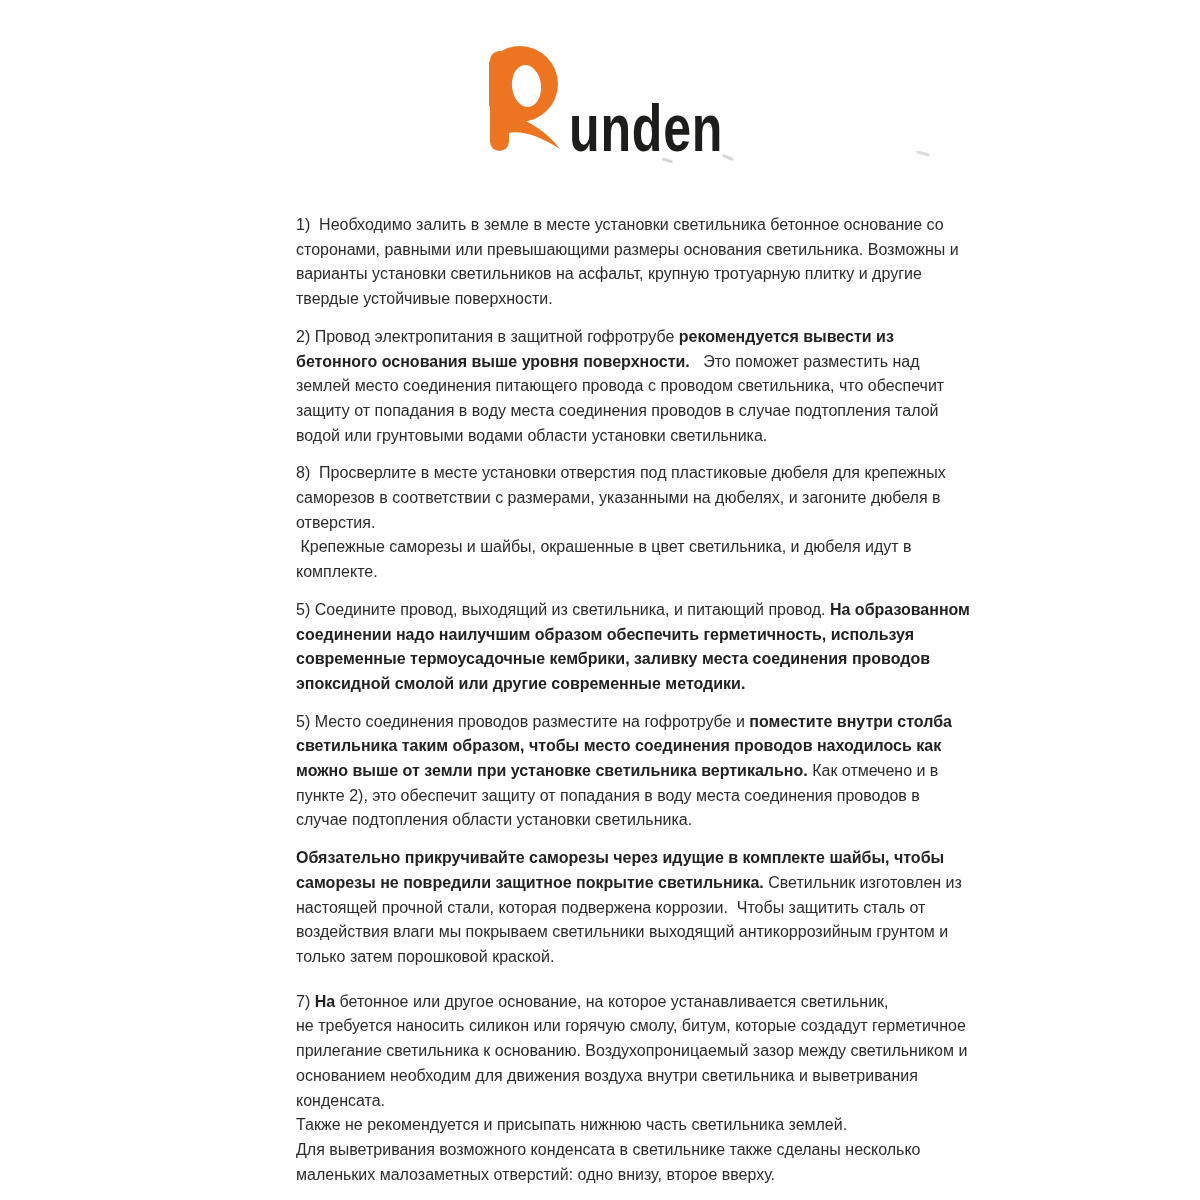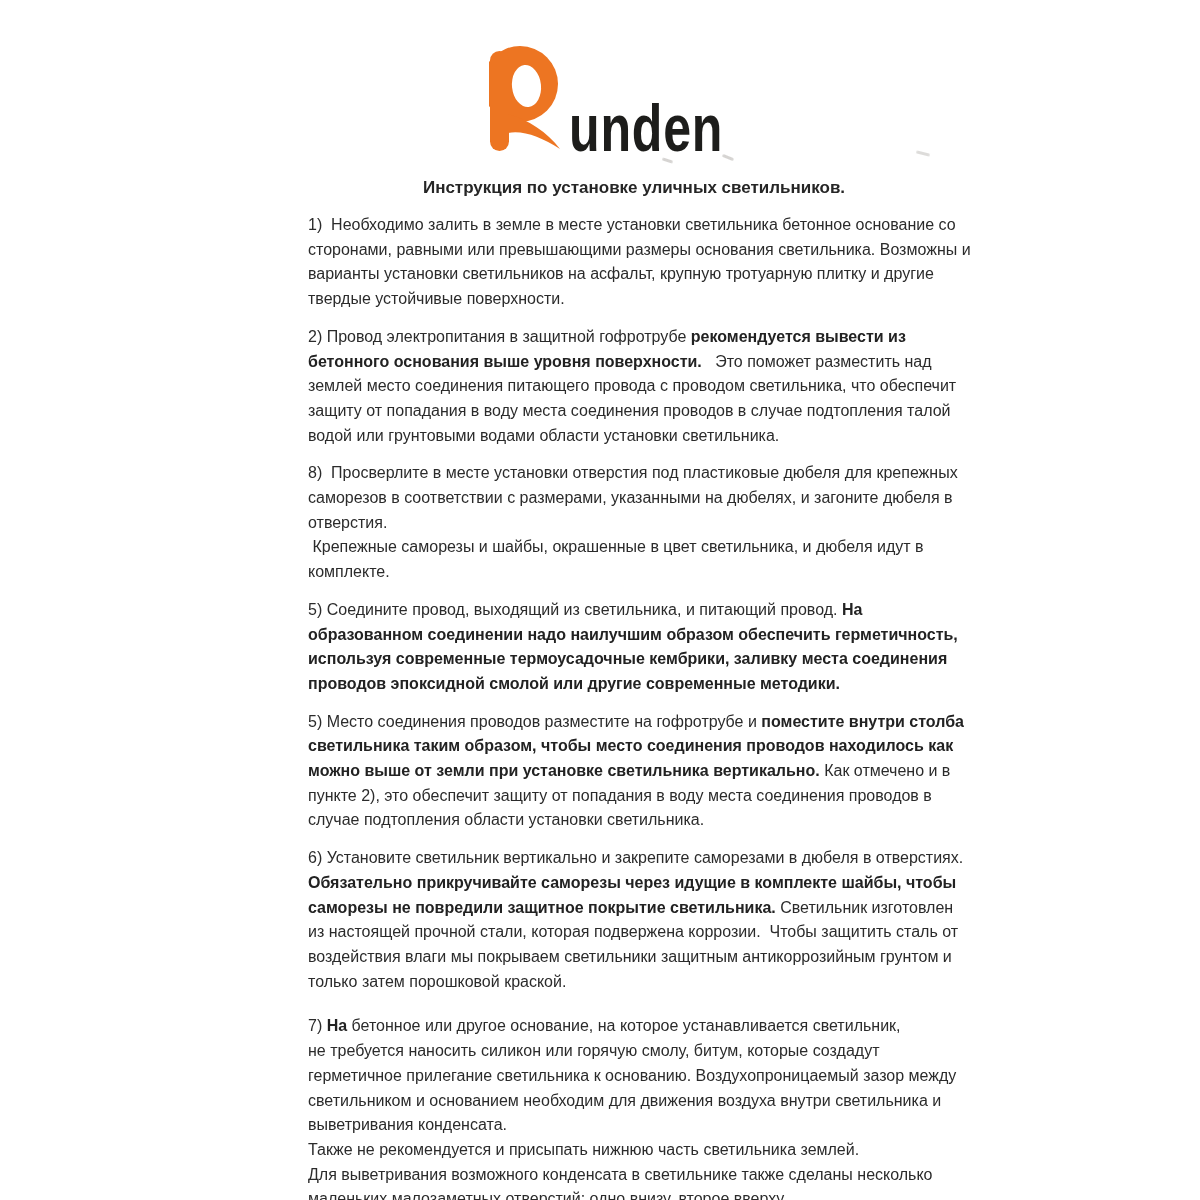--- a/index.html
+++ b/index.html
@@ -49,21 +49,21 @@
     position: absolute;
     top: 213px;
     left: 296px;
     width: 676px;
     font-size: 16px;
     line-height: 24.7px;
     color: #2b2b2b;
     text-align: left;
   }
   .para {
-    margin: 0 0 13px 12px;
+    margin: 0 0 13px 0;
     white-space: pre-wrap;
   }
   .para b { font-weight: bold; color: #222222; }
   .para:nth-child(7) { margin-top: 20px; }
   .para:nth-child(8) { margin-top: 34px; }
   
   .artifact {
     position: absolute;
     height: 3px;
     border-radius: 2px;
@@ -87,30 +87,28 @@
       <path d="M 19 69 C 40 75 58 87 71 104 C 52 92 34 85 19 88 Z" fill="#ED7522"></path>
       <ellipse cx="37.5" cy="41" rx="14.5" ry="21" fill="#ffffff" transform="rotate(-6 37.5 41)"></ellipse>
     </svg>
     <span class="logo-text">unden</span>
   </div>
 
   <div class="artifact a1"></div>
   <div class="artifact a2"></div>
   <div class="artifact a3"></div>
 
-  <h1 class="doc-title">Инструкция по установке уличных светильников.</h1>
 
   <div class="body-col" id="paragraphs">
       <p class="para"><span>1)  Необходимо залить в земле в месте установки светильника бетонное основание со сторонами, равными или превышающими размеры основания светильника. Возможны и варианты установки светильников на асфальт, крупную тротуарную плитку и другие твердые устойчивые поверхности.</span></p>
       <p class="para"><span>2) Провод электропитания в защитной гофротрубе </span><b>рекомендуется вывести из бетонного основания выше уровня поверхности.</b><span>   Это поможет разместить над землей место соединения питающего провода с проводом светильника, что обеспечит защиту от попадания в воду места соединения проводов в случае подтопления талой водой или грунтовыми водами области установки светильника.</span></p>
       <p class="para"><span>8)  Просверлите в месте установки отверстия под пластиковые дюбеля для крепежных саморезов в соответствии с размерами, указанными на дюбелях, и загоните дюбеля в отверстия.
  Крепежные саморезы и шайбы, окрашенные в цвет светильника, и дюбеля идут в комплекте.</span></p>
       <p class="para"><span>5) Соедините провод, выходящий из светильника, и питающий провод. </span><b>На образованном соединении надо наилучшим образом обеспечить герметичность, используя современные термоусадочные кембрики, заливку места соединения проводов эпоксидной смолой или другие современные методики.</b></p>
       <p class="para"><span>5) Место соединения проводов разместите на гофротрубе и </span><b>поместите внутри столба светильника таким образом, чтобы место соединения проводов находилось как можно выше от земли при установке светильника вертикально.</b><span> Как отмечено и в пункте 2), это обеспечит защиту от попадания в воду места соединения проводов в случае подтопления области установки светильника.</span></p>
-      <p class="para"><span>6) Установите светильник вертикально и закрепите саморезами в дюбеля в отверстиях.
-</span><b>Обязательно прикручивайте саморезы через идущие в комплекте шайбы, чтобы саморезы не повредили защитное покрытие светильника.</b><span> Светильник изготовлен из настоящей прочной стали, которая подвержена коррозии.  Чтобы защитить сталь от воздействия влаги мы покрываем светильники защитным антикоррозийным грунтом и только затем порошковой краской.</span></p>
+      <p class="para"><b>Обязательно прикручивайте саморезы через идущие в комплекте шайбы, чтобы саморезы не повредили защитное покрытие светильника.</b><span> Светильник изготовлен из настоящей прочной стали, которая подвержена коррозии.  Чтобы защитить сталь от воздействия влаги мы покрываем светильники выходящий антикоррозийным грунтом и только затем порошковой краской.</span></p>
       <p class="para"><span>7) </span><b>На</b><span> бетонное или другое основание, на которое устанавливается светильник,
 не требуется наносить силикон или горячую смолу, битум, которые создадут герметичное прилегание светильника к основанию. Воздухопроницаемый зазор между светильником и основанием необходим для движения воздуха внутри светильника и выветривания конденсата.
 Также не рекомендуется и присыпать нижнюю часть светильника землей.
 Для выветривания возможного конденсата в светильнике также сделаны несколько маленьких малозаметных отверстий: одно внизу, второе вверху.</span></p>
     </div>
 
 </div>
 
 </body></html>

